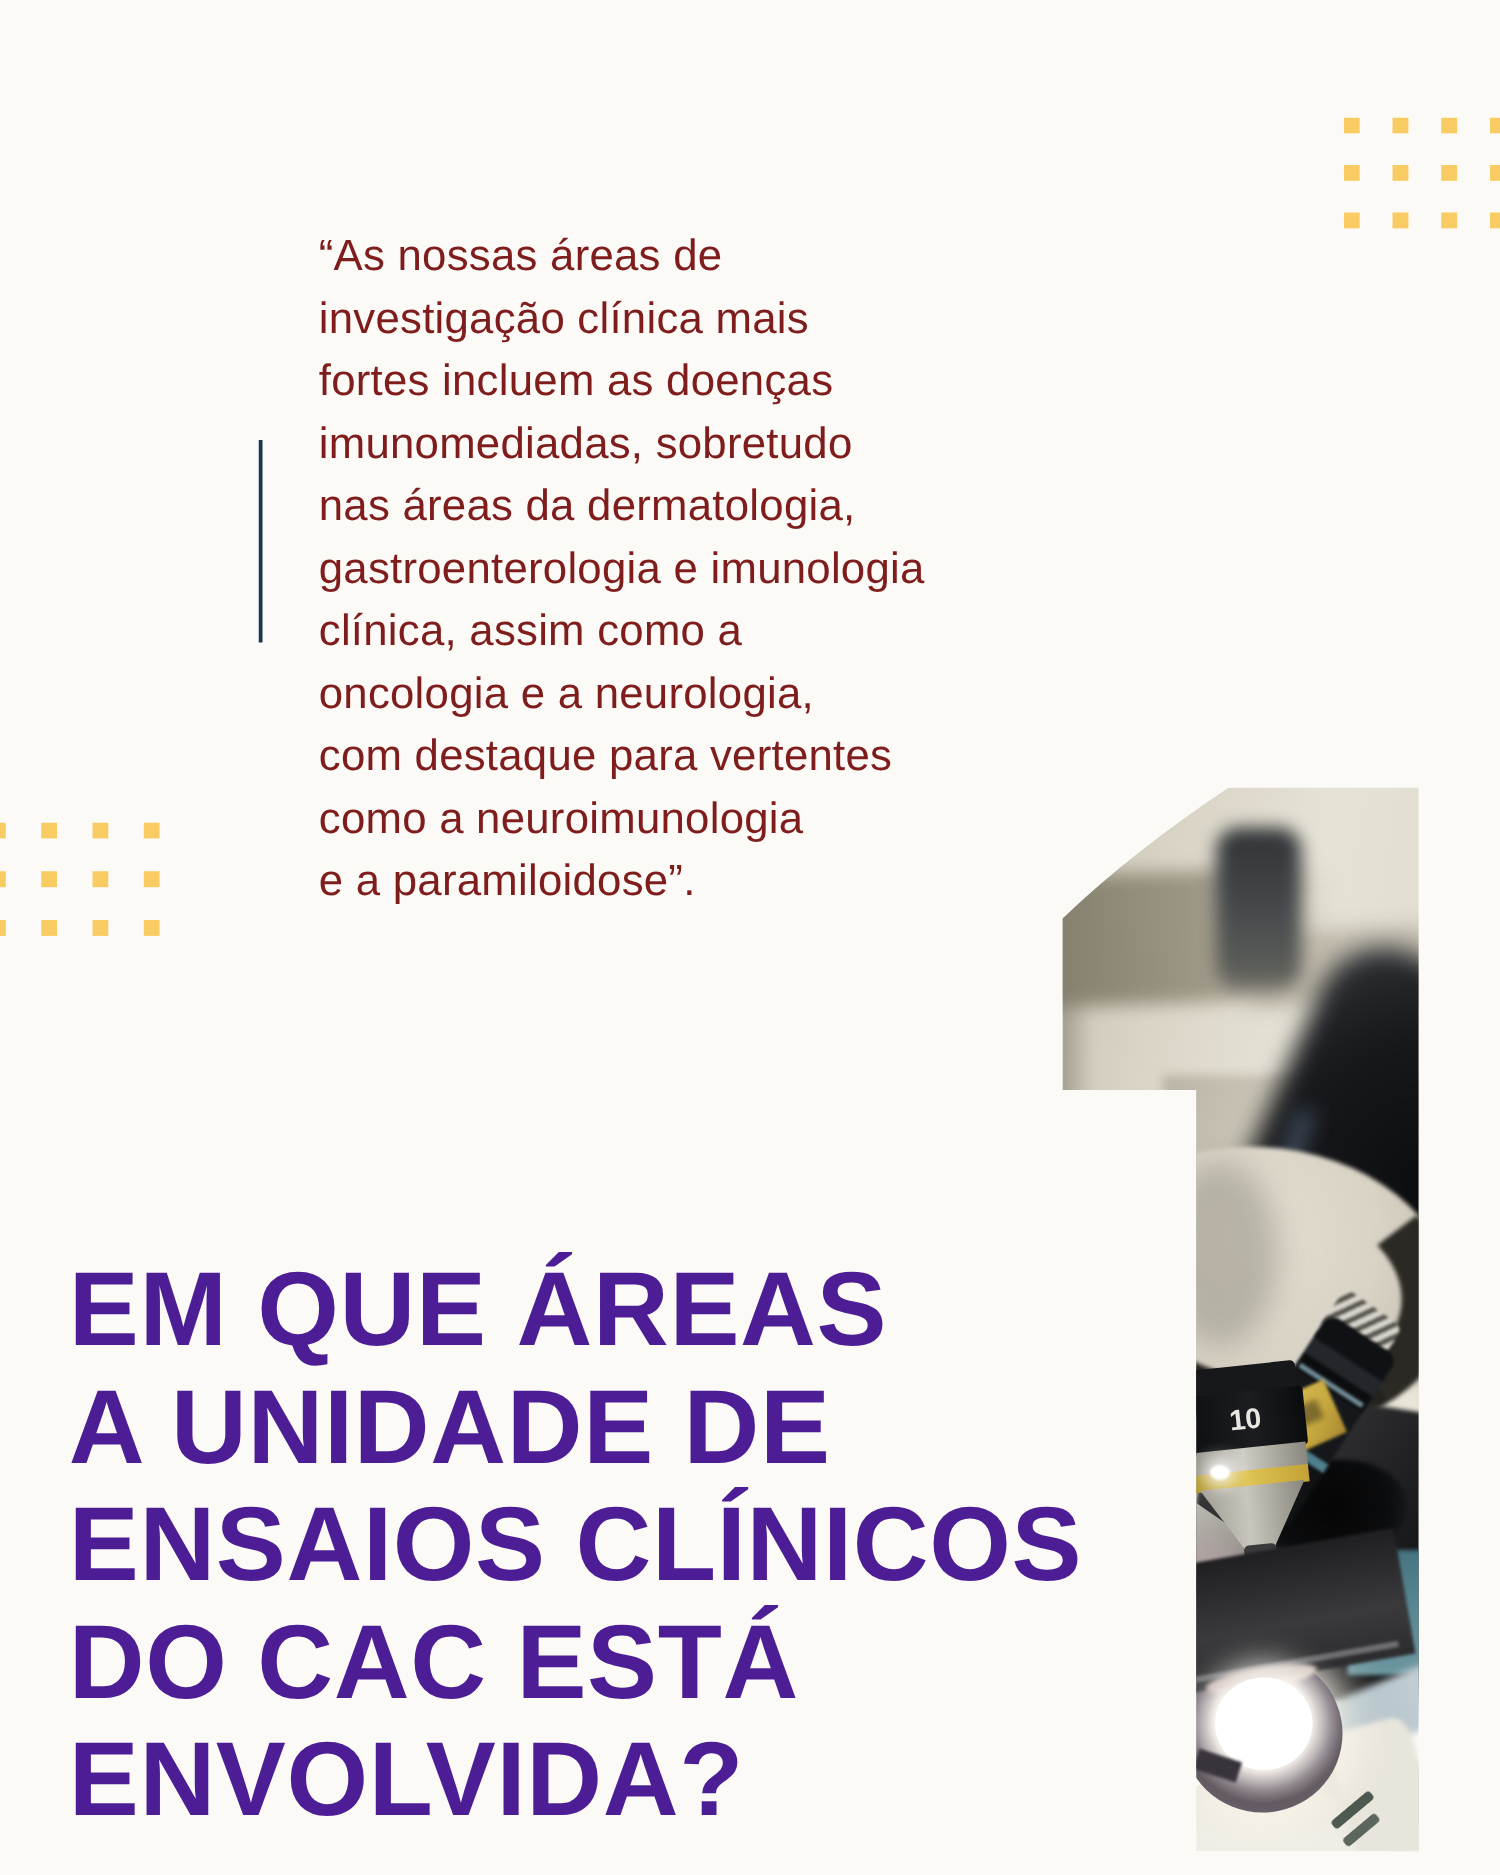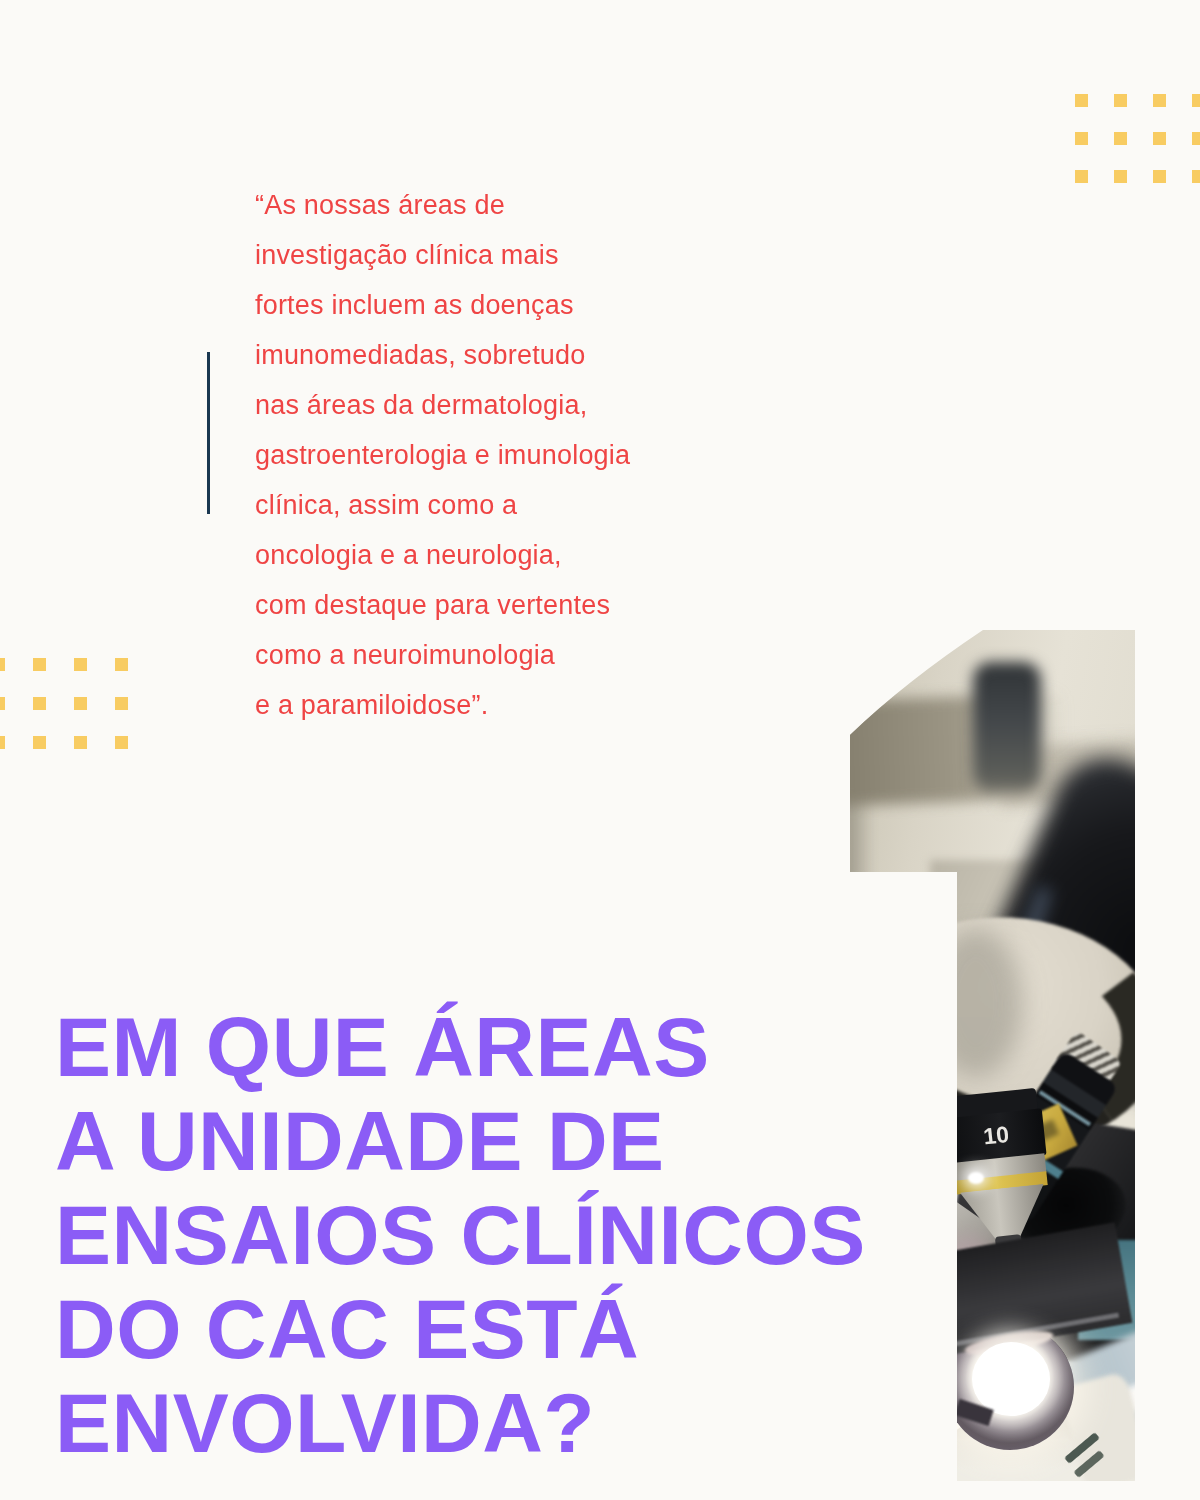--- a/index.html
+++ b/index.html
@@ -15,29 +15,29 @@
     position:absolute;
     background-image:conic-gradient(from 0deg at 13px 13px,transparent 0 270deg,#f8cc62 270deg 360deg);
   }
   .dots-tr{left:1075px;top:94px;width:131px;height:90px;background-size:39px 38px;}
   .dots-left{left:-8px;top:658px;width:137px;height:92px;background-size:41px 39px;}
 
   
   .quote-rule{left:207px;top:352px;width:3px;height:162px;background:#1a3750;}
   .quote-text{
     left:255px;top:180px;width:660px;
-    font-size:27px;line-height:50px;letter-spacing:.2px;
-    color:#ef4444;white-space:pre-line;
+    font-size:35px;line-height:50px;letter-spacing:.2px;
+    color:#7f1d1d;white-space:pre-line;
   }
 
   
   .headline{
     left:55px;top:944px;width:860px;
     font-size:84px;line-height:94px;font-weight:700;letter-spacing:.5px;
-    color:#8b5cf6;white-space:pre-line;
+    color:#4c1d95;white-space:pre-line;
   }
 
   
   .art{
     position:absolute;inset:0;
     clip-path:path('M983 630L1135 630L1135 1481L957 1481L957 872L850 872L850 735Q905 682 983 630Z');
   }
   .numeral-hidden{left:840px;top:620px;font-size:900px;font-weight:700;color:#000;opacity:0;line-height:1;}
 
   .p-bg{left:840px;top:624px;width:300px;height:540px;

